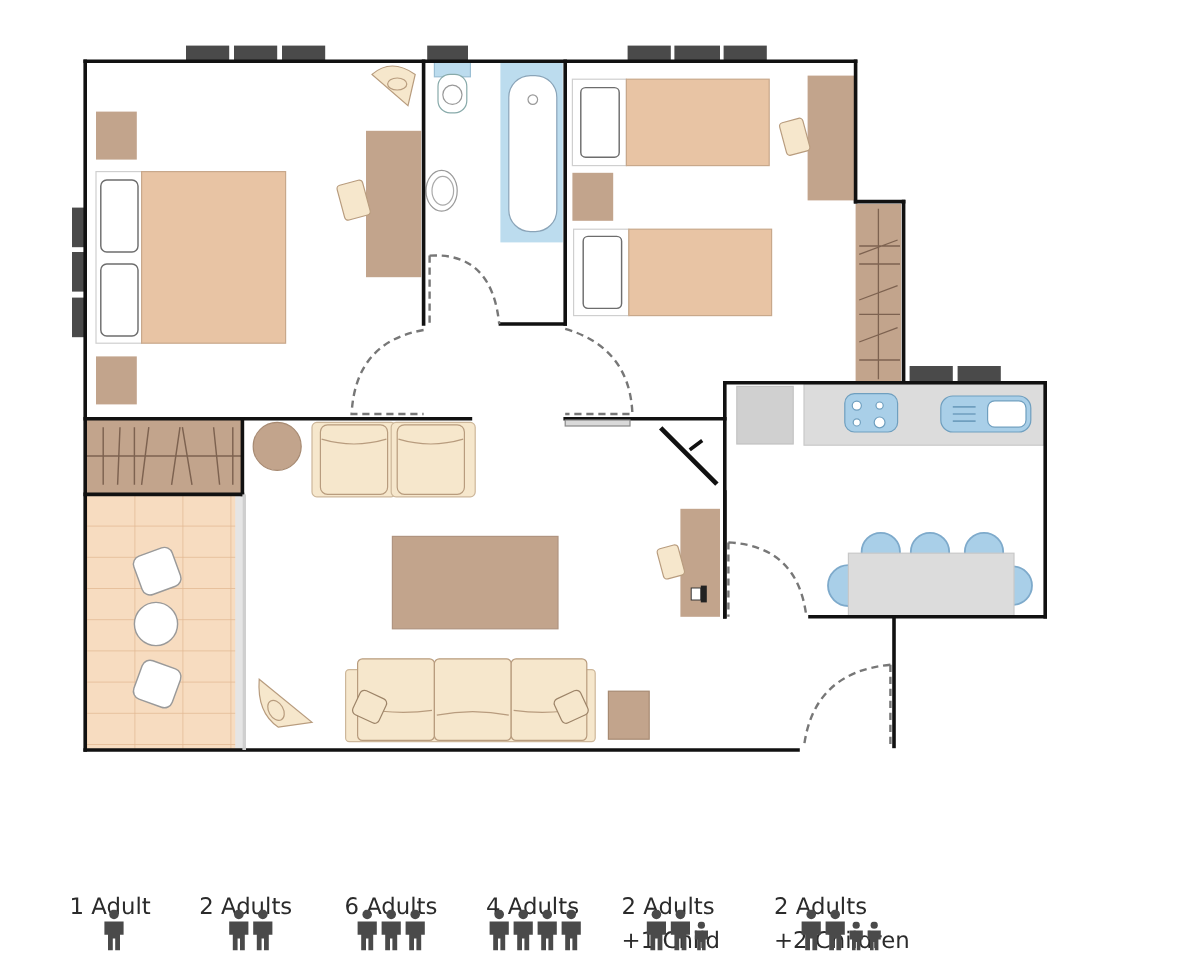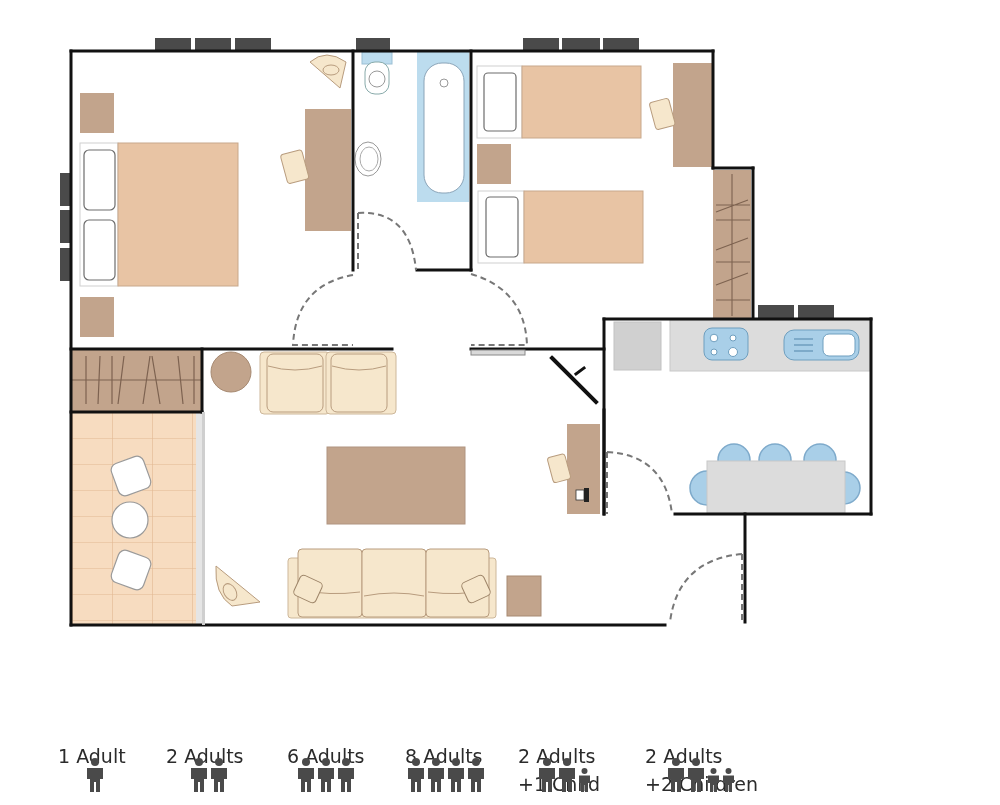--- a/index.html
+++ b/index.html
@@ -248,21 +248,21 @@
           <path d="M1 10H17V21H14V34H10V24H8V34H4V21H1Z" fill="#4a4a4a"></path>
         </svg>
       <svg class="person" width="18" height="34" viewBox="0 0 18 34">
           <circle cx="9" cy="4" r="4" fill="#4a4a4a"></circle>
           <path d="M1 10H17V21H14V34H10V24H8V34H4V21H1Z" fill="#4a4a4a"></path>
         </svg>
     </div>
   </div>
 
   <div class="occ" style="left:405px;">
-    <span class="lbl">8 Adults</span>
+    <span class="lbl">4 Adults</span>
     <div class="icons" style="left:2px;">
       <svg class="person" width="18" height="34" viewBox="0 0 18 34">
           <circle cx="9" cy="4" r="4" fill="#4a4a4a"></circle>
           <path d="M1 10H17V21H14V34H10V24H8V34H4V21H1Z" fill="#4a4a4a"></path>
         </svg>
       <svg class="person" width="18" height="34" viewBox="0 0 18 34">
           <circle cx="9" cy="4" r="4" fill="#4a4a4a"></circle>
           <path d="M1 10H17V21H14V34H10V24H8V34H4V21H1Z" fill="#4a4a4a"></path>
         </svg>
       <svg class="person" width="18" height="34" viewBox="0 0 18 34">

